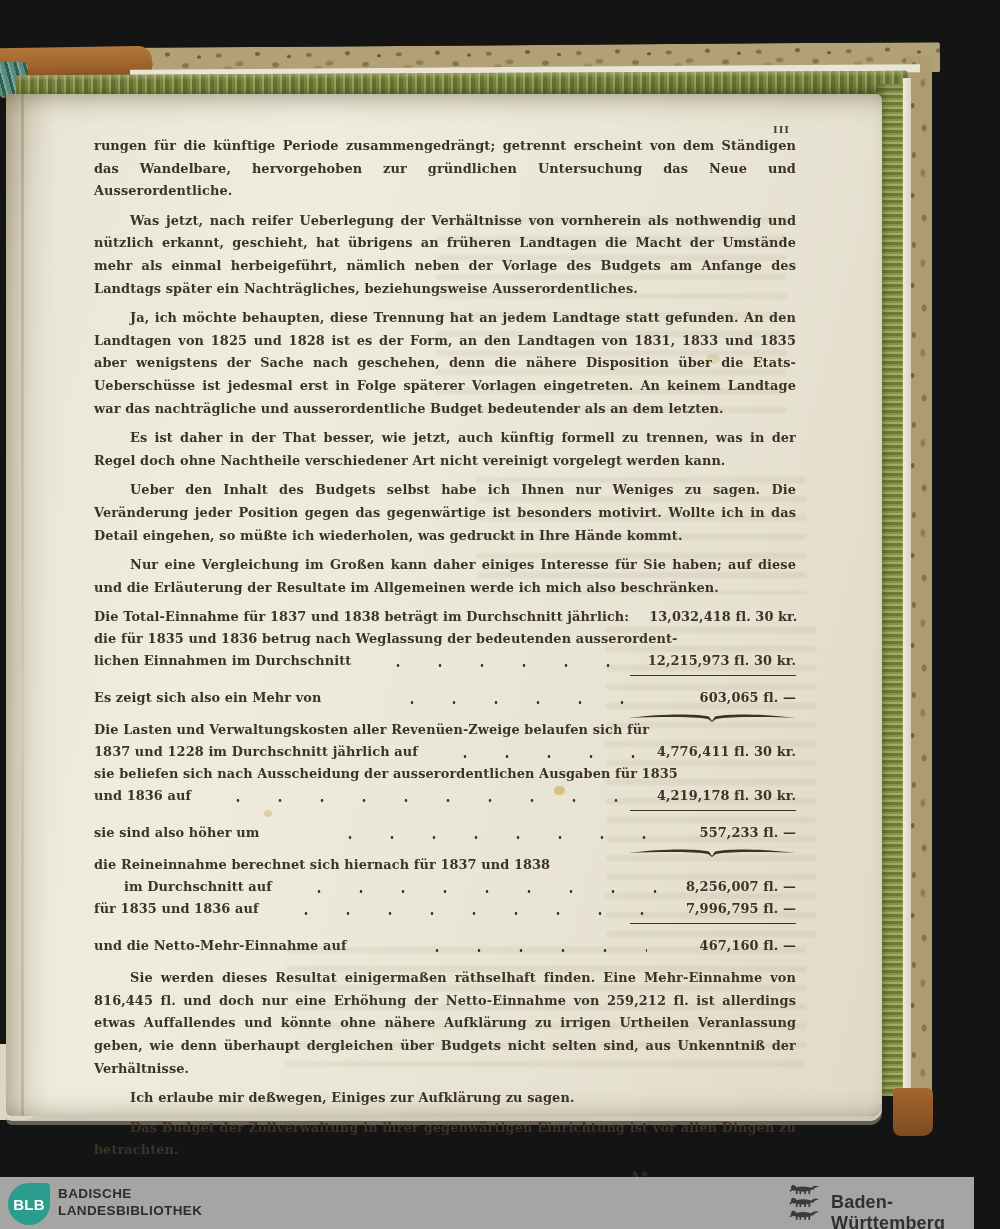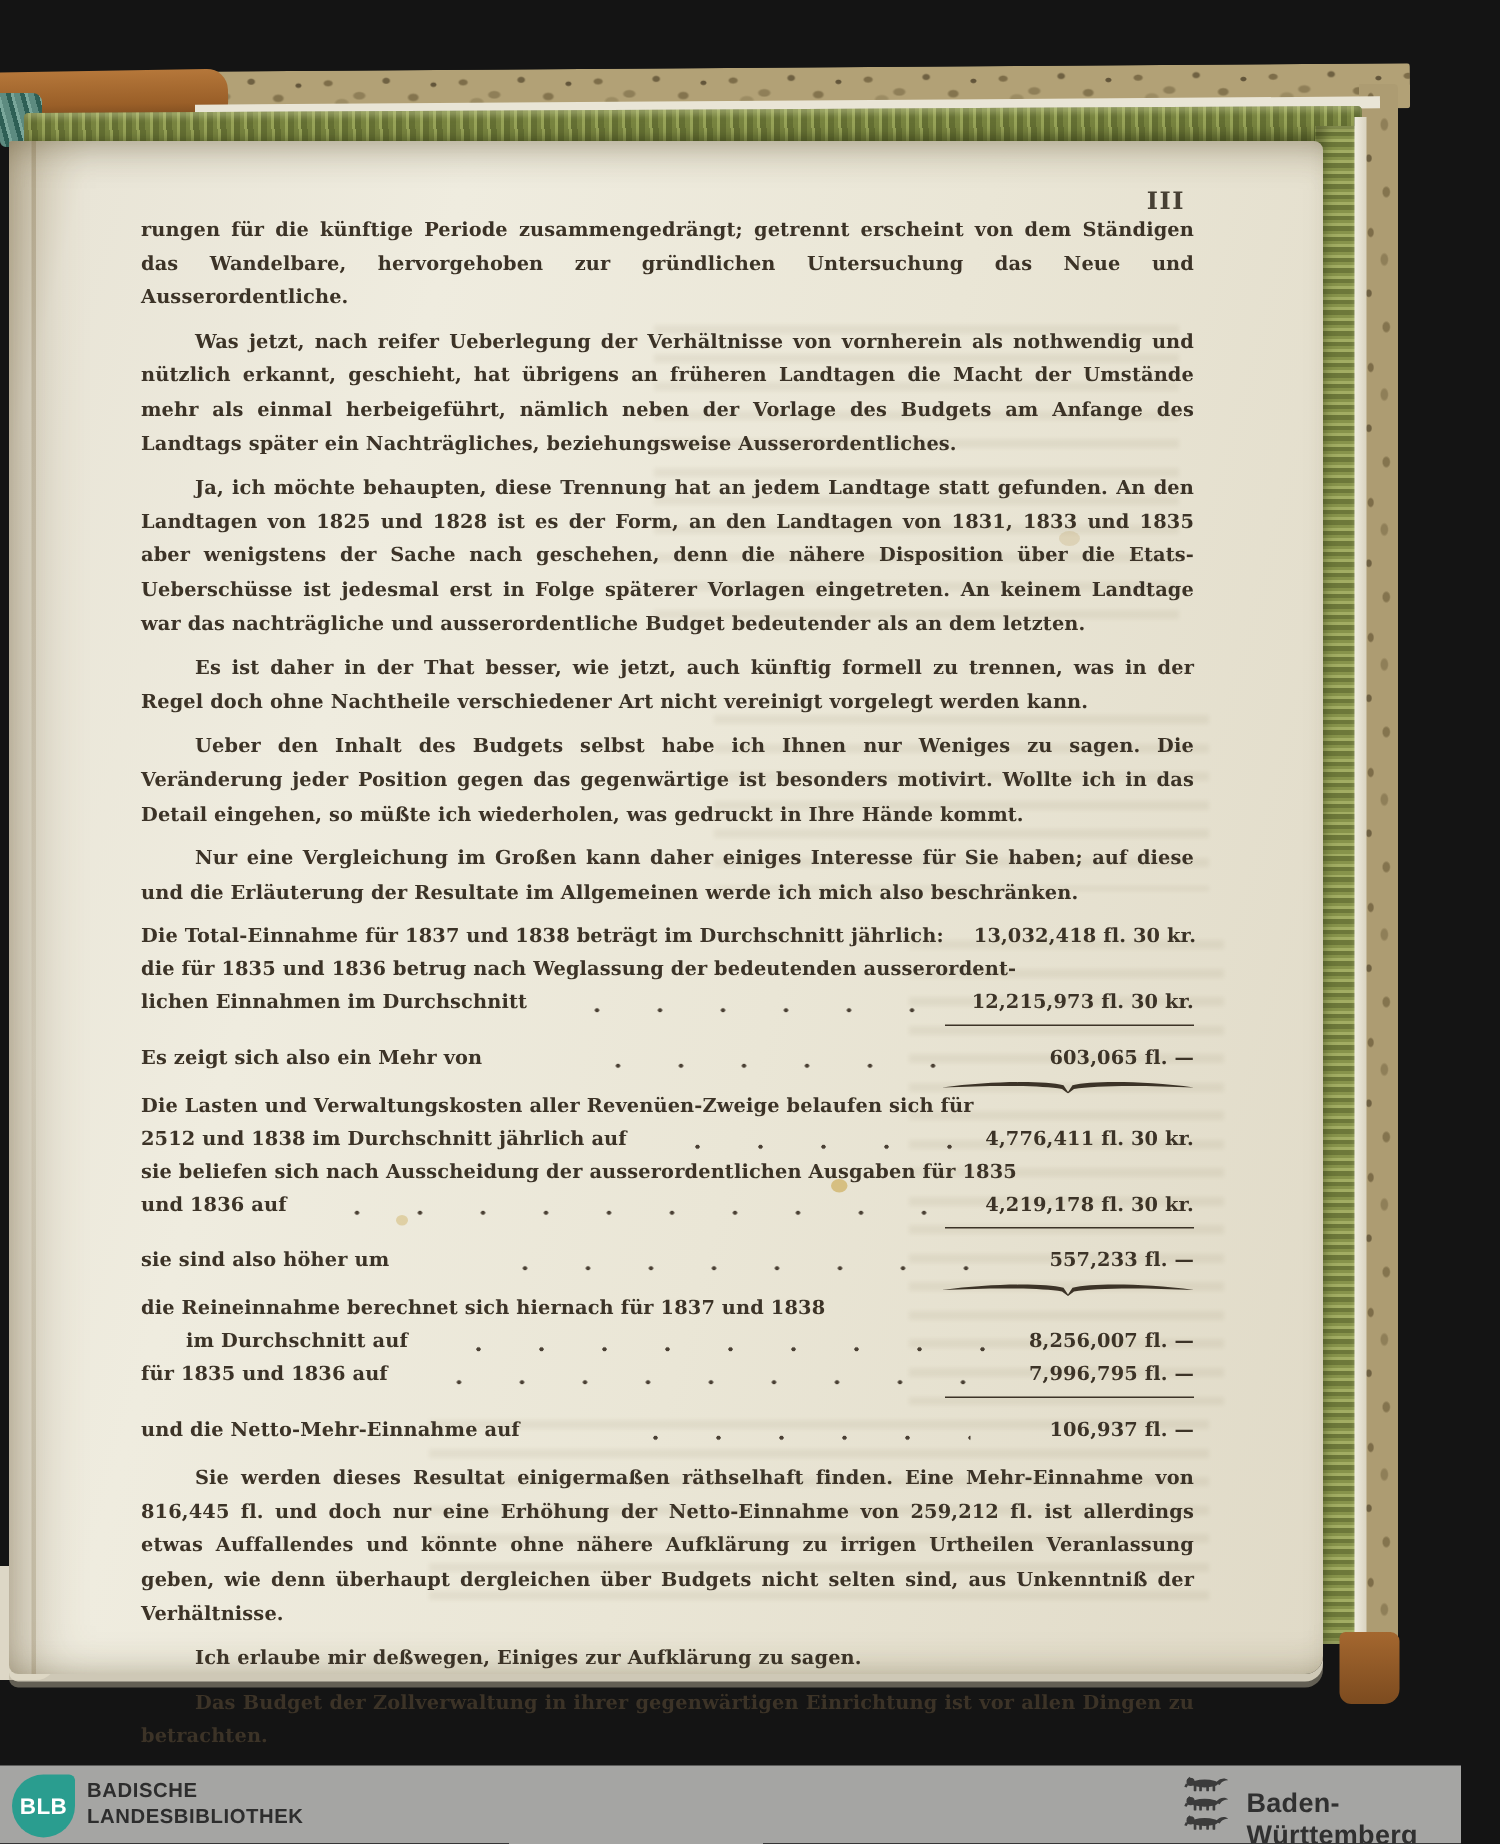--- a/index.html
+++ b/index.html
@@ -60,21 +60,21 @@
   .page::before{content:"";position:absolute;left:15px;top:0;width:3px;height:100%;
     background:linear-gradient(180deg,rgba(120,100,60,.3),rgba(120,100,60,.08) 60%,rgba(120,100,60,.25));}
 
   .ghost{position:absolute;opacity:.085;filter:blur(1.3px);pointer-events:none;
     background:repeating-linear-gradient(180deg,transparent 0 13px,rgba(110,95,55,.85) 13px 19px);}
   .stain{position:absolute;border-radius:50%;pointer-events:none;}
 
   
   .content{position:absolute;left:6px;top:94px;width:876px;height:1022px;
     padding:30px 86px 0 88px;box-sizing:border-box;color:#3c3327;}
-  .pageno{text-align:right;font-size:16px;font-weight:bold;letter-spacing:1px;
+  .pageno{text-align:right;font-size:10px;font-weight:bold;letter-spacing:1px;
     padding-right:6px;color:#474034;}
   .para{font-size:12.9px;line-height:22.6px;font-weight:bold;text-align:justify;
     margin:0 0 7px 0;text-indent:36px;letter-spacing:.1px;}
   .para.noindent{text-indent:0;}
   .ledger{margin-top:6px;font-size:12.9px;font-weight:bold;letter-spacing:.1px;}
   .lrow{display:flex;align-items:flex-start;line-height:22px;}
   .lrow.gap{margin-top:7px;gap:43px;}
   .ltext{white-space:nowrap;}
   .ltext.ind{padding-left:30px;}
   .leader{flex:1;align-self:stretch;margin:0 10px;}
@@ -162,21 +162,21 @@
         <div class="rule-row">
           <div class="rule-brace"><svg width="168" height="9" viewBox="0 0 168 9">
               <path d="M0 5 C34 0.5 68 0.5 81 3.5 L84 8 L87 3.5 C100 0.5 134 0.5 168 5 C134 3.5 102 3.5 88 6 L84 9 L80 6 C66 3.5 34 3.5 0 5 Z" fill="#3c3327"></path>
             </svg></div>
         </div>
         <div class="lrow">
           <span class="ltext">Die Lasten und Verwaltungskosten aller Revenüen-Zweige belaufen sich für</span>
           <span class="leader"></span>
         </div>
         <div class="lrow">
-          <span class="ltext">2512 und 1838 im Durchschnitt jährlich auf</span>
+          <span class="ltext">1837 und 1228 im Durchschnitt jährlich auf</span>
           <span class="leader dots"></span>
           <span class="amount">4,776,411 fl. 30 kr.</span>
         </div>
         <div class="lrow">
           <span class="ltext">sie beliefen sich nach Ausscheidung der ausserordentlichen Ausgaben für 1835</span>
           <span class="leader"></span>
         </div>
         <div class="lrow">
           <span class="ltext">und 1836 auf</span>
           <span class="leader dots"></span>
@@ -208,21 +208,21 @@
           <span class="ltext">für 1835 und 1836 auf</span>
           <span class="leader dots"></span>
           <span class="amount">7,996,795 fl. —</span>
         </div>
         <div class="rule-row">
           <div class="rule-line"></div>
         </div>
         <div class="lrow gap">
           <span class="ltext">und die Netto-Mehr-Einnahme auf</span>
           <span class="leader dots"></span>
-          <span class="amount">106,937 fl. —</span>
+          <span class="amount">467,160 fl. —</span>
         </div>
       </div>
     <div id="paras-after" class="closing">
         <p class="para">Sie werden dieses Resultat einigermaßen räthselhaft finden. Eine Mehr-Einnahme von 816,445 fl. und doch nur eine Erhöhung der Netto-Einnahme von 259,212 fl. ist allerdings etwas Auffallendes und könnte ohne nähere Aufklärung zu irrigen Urtheilen Veranlassung geben, wie denn überhaupt dergleichen über Budgets nicht selten sind, aus Unkenntniß der Verhältnisse.</p>
         <p class="para">Ich erlaube mir deßwegen, Einiges zur Aufklärung zu sagen.</p>
         <p class="para">Das Budget der Zollverwaltung in ihrer gegenwärtigen Einrichtung ist vor allen Dingen zu betrachten.</p>
       </div>
     <div class="signature">A*</div>
   </div>
 

